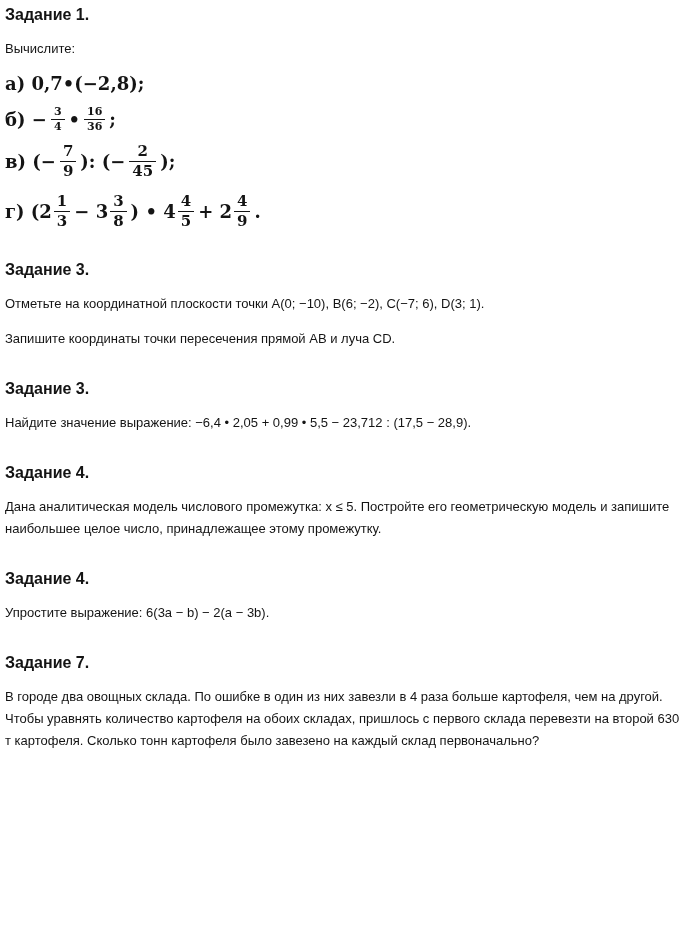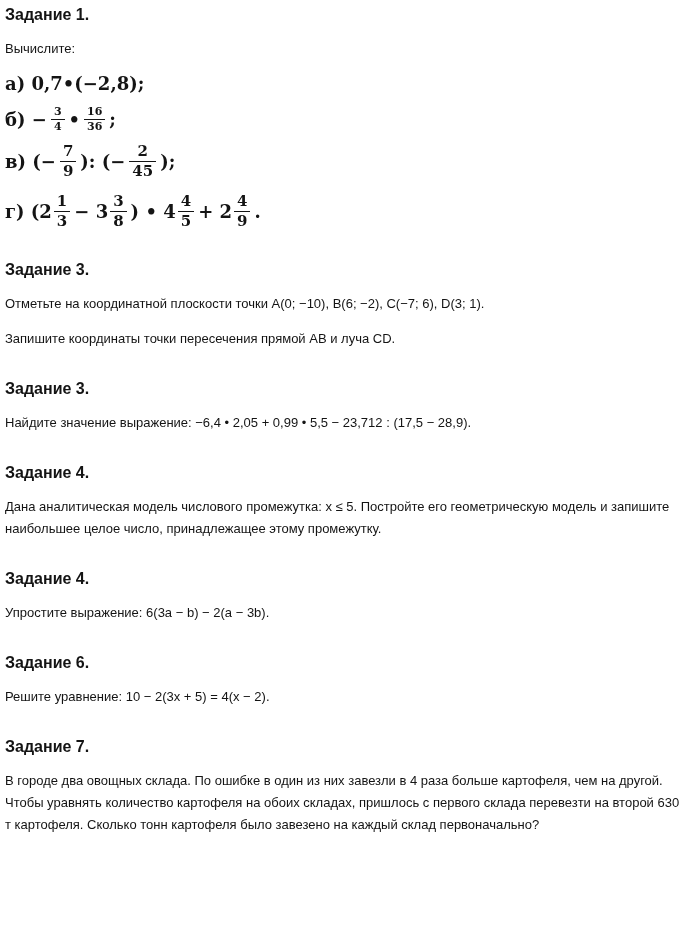--- a/index.html
+++ b/index.html
@@ -90,23 +90,19 @@
   <section class="task">
     <h2 class="task-title">Задание 4.</h2>
     <p class="body-p">Дана аналитическая модель числового промежутка: x ≤ 5. Постройте его геометрическую модель и запишите наибольшее целое число, принадлежащее этому промежутку.</p>
   </section>
 
   <section class="task">
     <h2 class="task-title">Задание 4.</h2>
     <p class="body-p">Упростите выражение: 6(3a − b) − 2(a − 3b).</p>
   </section>
 
-  <section class="task">
-    <h2 class="task-title">Задание 6.</h2>
-    <p class="body-p">Решите уравнение: 10 − 2(3x + 5) = 4(x − 2).</p>
-  </section>
 
   <section class="task">
     <h2 class="task-title">Задание 7.</h2>
     <p class="body-p">В городе два овощных склада. По ошибке в один из них завезли в 4 раза больше картофеля, чем на другой. Чтобы уравнять количество картофеля на обоих складах, пришлось с первого склада перевезти на второй 630 т картофеля. Сколько тонн картофеля было завезено на каждый склад первоначально?</p>
   </section>
 
 </main>
 
 </body></html>

